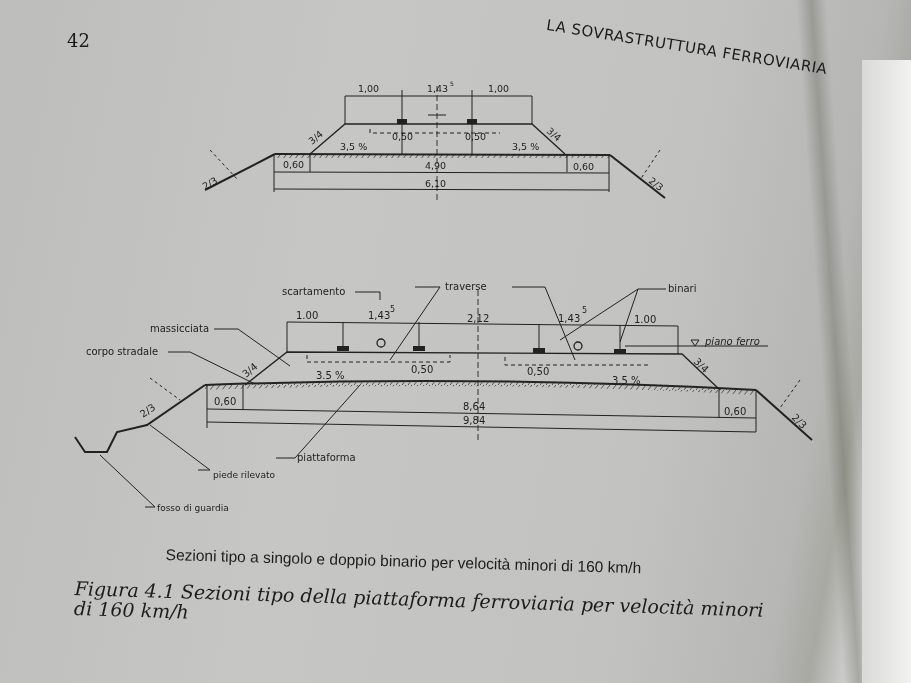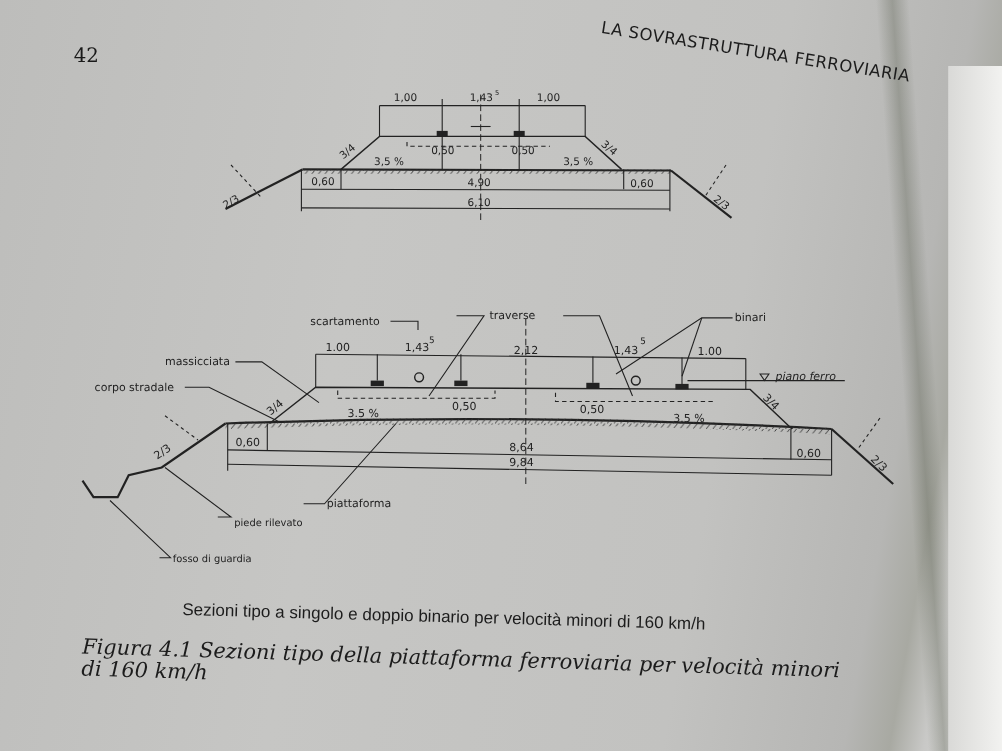--- a/index.html
+++ b/index.html
@@ -2,21 +2,21 @@
 <html><head>
 <meta charset="utf-8">
 <style>
   html,body{margin:0;padding:0;}
   body{width:911px;height:683px;overflow:hidden;background:#b9b9b7;position:relative;font-family:"DejaVu Sans",sans-serif;}
   .page{position:absolute;left:0;top:0;width:911px;height:683px;
     background:linear-gradient(100deg,#bdbdbb 0%,#c6c6c4 35%,#c2c2c0 70%,#b6b6b4 86%,#a8a9a2 90%,#c8c8c6 93%,#e6e6e4 100%);}
   .fold{position:absolute;left:820px;top:0;width:30px;height:683px;
     background:linear-gradient(90deg,rgba(0,0,0,0) 0%,rgba(90,95,80,0.35) 50%,rgba(0,0,0,0) 100%);transform:skewX(4deg);}
   .rightpage{position:absolute;left:862px;top:60px;width:49px;height:623px;background:linear-gradient(90deg,#d9d9d7,#f2f2f0);}
-  .pagenum{position:absolute;left:67px;top:30px;font-family:"DejaVu Serif",serif;font-size:18px;color:#1a1a1a;margin-top:10px;}
+  .pagenum{position:absolute;left:67px;top:30px;font-family:"DejaVu Serif",serif;font-size:18px;color:#1a1a1a;}
   .running{position:absolute;left:548px;top:16px;font-family:"DejaVu Sans",sans-serif;font-size:15px;letter-spacing:0.5px;color:#1c1c1c;transform:rotate(9deg);transform-origin:left top;white-space:nowrap;}
   svg.fig{position:absolute;left:0;top:0;}
   .lbl{font-family:"DejaVu Sans",sans-serif;fill:#222;}
   .caption1{position:absolute;left:166px;top:546px;font-family:"Liberation Sans",sans-serif;font-size:15.5px;color:#1c1c1c;transform:rotate(1.6deg);transform-origin:left top;white-space:nowrap;}
   .caption2{position:absolute;left:75px;top:578px;font-family:"DejaVu Serif",serif;font-style:italic;font-size:19px;color:#1c1c1c;transform:rotate(1.8deg);transform-origin:left top;white-space:nowrap;line-height:20px;}
 </style>
 </head>
 <body>
 
 <div class="page"></div>

